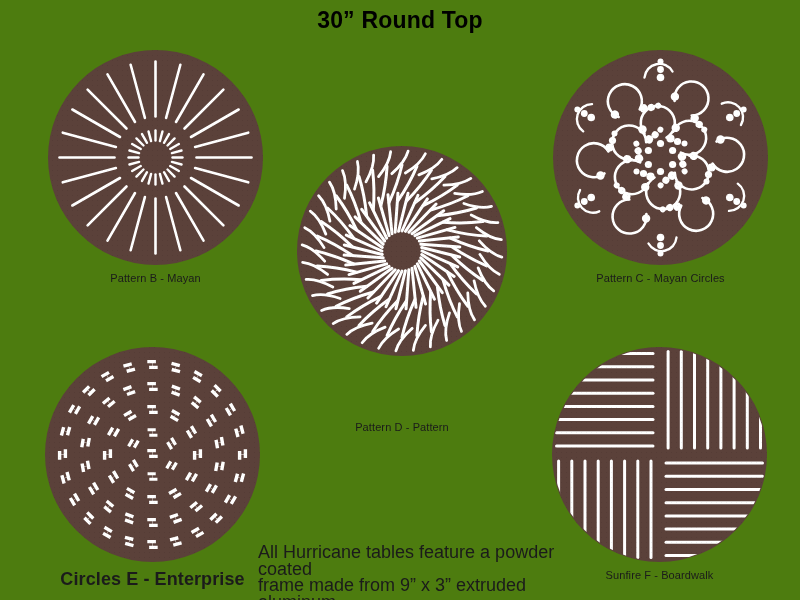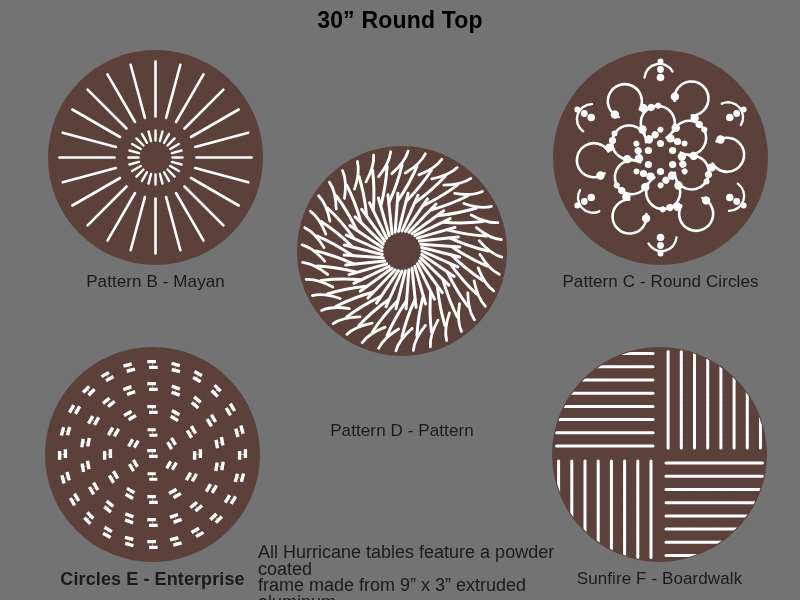--- a/index.html
+++ b/index.html
@@ -4,21 +4,21 @@
 <style>
   html, body {
     margin: 0;
     padding: 0;
     background: #ffffff;
   }
   #page {
     position: relative;
     width: 800px;
     height: 600px;
-    background: #737373;
+    background: #4d7c0f;
     overflow: hidden;
     font-family: "Liberation Sans", sans-serif;
     -webkit-font-smoothing: antialiased;
   }
 
   
   #title-block {
     position: absolute;
     left: 0;
     top: 6px;
@@ -68,21 +68,21 @@
     position: absolute;
     left: 0;
     top: 0;
     display: block;
   }
   .caption {
     position: absolute;
     width: 100%;
     text-align: center;
     color: #1b1b1b;
-    font-size: 17px;
+    font-size: 11px;
     letter-spacing: 0.1px;
     white-space: nowrap;
   }
   .caption.bold { font-weight: bold; font-size: 18px; }
 
   
   #footer-note {
     position: absolute;
     left: 258px;
     top: 544px;
@@ -306,21 +306,21 @@
             <path d="M 91.5 27.5 A 15 15 0 0 1 119.5 21.5" fill="none" stroke="#ffffff" stroke-width="2.4" stroke-linecap="round"></path>
           </g>
           <circle cx="38.217967697244916" cy="67.5" r="3.8" fill="#ffffff"></circle>
           <circle cx="31.2897644669694" cy="63.49999999999999" r="3.4" fill="#ffffff"></circle>
           <circle cx="24.361561236693888" cy="59.499999999999986" r="3" fill="#ffffff"></circle>
           <g transform="rotate(300 107.5 107.5)">
             <path d="M 91.5 27.5 A 15 15 0 0 1 119.5 21.5" fill="none" stroke="#ffffff" stroke-width="2.4" stroke-linecap="round"></path>
           </g>
         </svg>
     </div>
-    <div class="caption" style="top:222px; width:215px; left:0;">Pattern C - Round Circles</div>
+    <div class="caption" style="top:222px; width:215px; left:0;">Pattern C - Mayan Circles</div>
   </div>
 
   <div class="disc-tile" style="left:297px; top:146px; width:210px;">
     <div class="disc" id="disc-d" style="width:210px;height:210px;">
       <svg width="210" height="210" viewBox="0 0 210 210" aria-hidden="true">
           <path d="M 105.00 85.00 Q 113.11 66.85 120.99 49.25" fill="none" stroke="#ffffff" stroke-width="3" stroke-linecap="round"></path>
           <path d="M 108.47 85.30 Q 119.61 68.84 130.43 52.87" fill="none" stroke="#ffffff" stroke-width="3" stroke-linecap="round"></path>
           <path d="M 111.84 86.21 Q 125.67 71.93 139.09 58.08" fill="none" stroke="#ffffff" stroke-width="3" stroke-linecap="round"></path>
           <path d="M 115.00 87.68 Q 131.10 76.02 146.72 64.71" fill="none" stroke="#ffffff" stroke-width="3" stroke-linecap="round"></path>
           <path d="M 117.86 89.68 Q 135.73 80.99 153.08 72.57" fill="none" stroke="#ffffff" stroke-width="3" stroke-linecap="round"></path>

